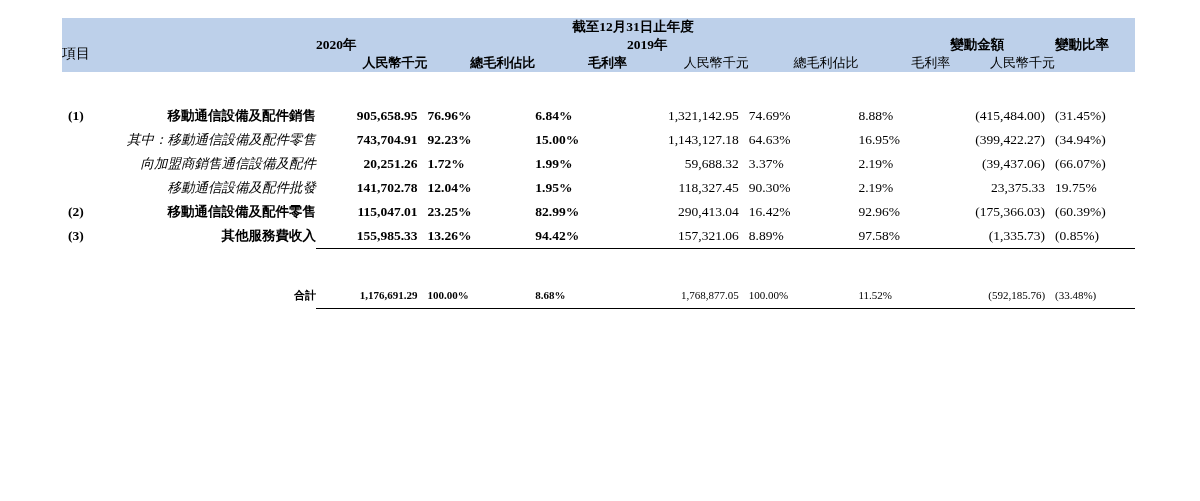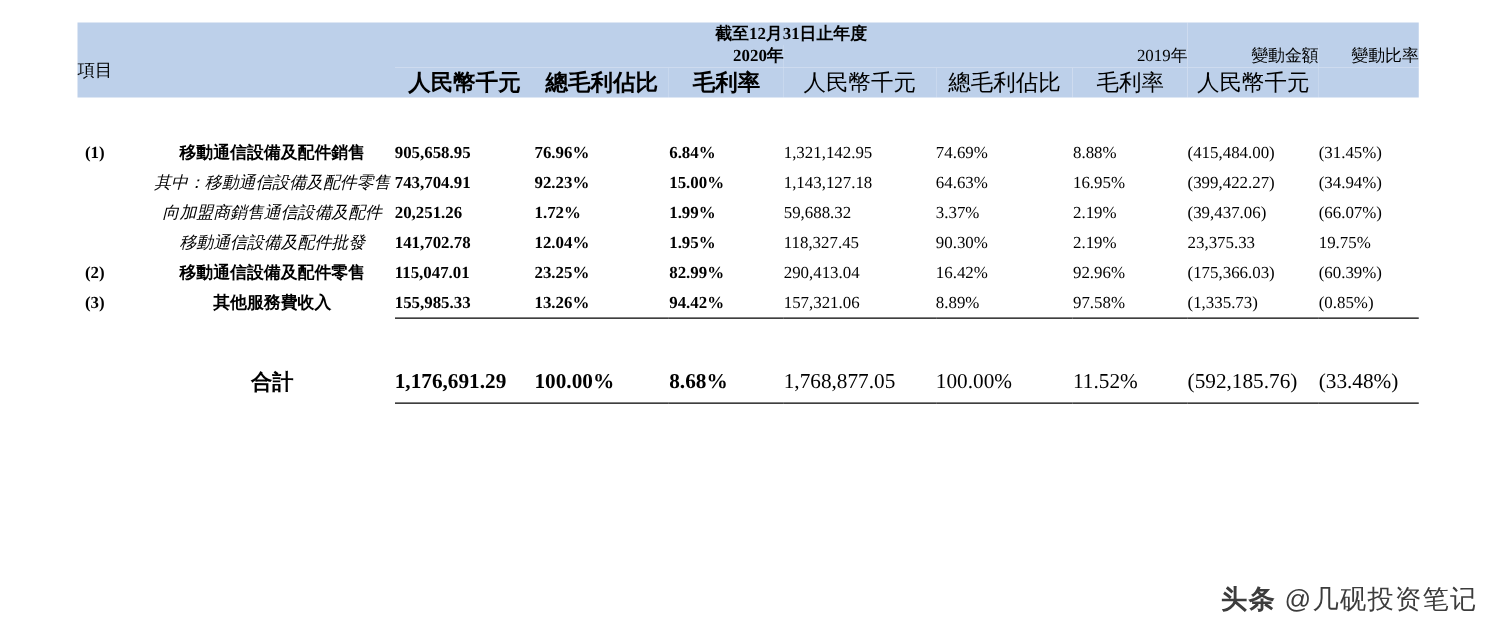--- a/index.html
+++ b/index.html
@@ -36,31 +36,31 @@
     background: #bdd0ea;
     padding: 0;
   }
   .hdr-top-span {
     text-align: center;
     font-weight: bold;
     font-size: 13.5px;
     padding: 10px 0 2px 0;
   }
   .hdr-year {
-    text-align: right;
+    text-align: left;
     font-weight: bold;
     font-size: 13.5px;
     padding-bottom: 2px;
   }
   .hdr-year.light {
-    font-weight: normal;
+    font-weight: bold;
   }
   .hdr-sub {
-    text-align: center;
-    font-size: 18px;
+    text-align: right;
+    font-size: 13px;
     padding-bottom: 12px;
     white-space: nowrap;
   }
   .hdr-sub.b { font-weight: bold; }
   .hdr-item {
     font-weight: normal;
     font-size: 14px;
     text-align: left;
     padding-left: 12px;
     vertical-align: middle;
@@ -69,29 +69,29 @@
 
   
   .gap-row td { height: 30px; }
 
   tr.data td {
     padding: 3px 0;
     font-size: 13.5px;
     white-space: nowrap;
   }
   td.num {
-    text-align: left;
+    text-align: right;
     padding-right: 10px !important;
   }
   td.pct {
     text-align: left;
     padding-right: 14px !important;
   }
   td.lbl {
-    text-align: center;
+    text-align: right;
     padding-left: 26px !important;
   }
   td.idx {
     text-align: left;
     width: 26px;
     padding-left: 6px !important;
     font-size: 13px;
   }
   .bold { font-weight: bold; }
   .indent1 { padding-left: 48px !important; font-style: italic; }
@@ -108,21 +108,21 @@
     height: 1px;
     padding: 0 !important;
   }
   tr.rule-bottom td.line {
     border-top: 1px solid #000;
   }
 
   
   tr.total td {
     padding: 6px 0 6px 0;
-    font-size: 17px;
+    font-size: 11px;
     white-space: nowrap;
   }
 
   .watermark {
     position: absolute;
     right: 18px;
     bottom: 8px;
     font-family: "Liberation Sans", sans-serif;
     font-size: 21px;
     color: #3c3c3c;
@@ -296,18 +296,14 @@
         <td class="line"></td>
         <td class="line"></td>
         <td class="line"></td>
         <td class="line"></td>
         <td class="line"></td>
         <td class="line"></td>
       </tr>
     </tbody>
   </table>
 
-  <div class="watermark">
-    <span class="wm-strong">头条</span>
-    <span>@几砚投资笔记</span>
-  </div>
 
 </div>
 
 </body></html>

